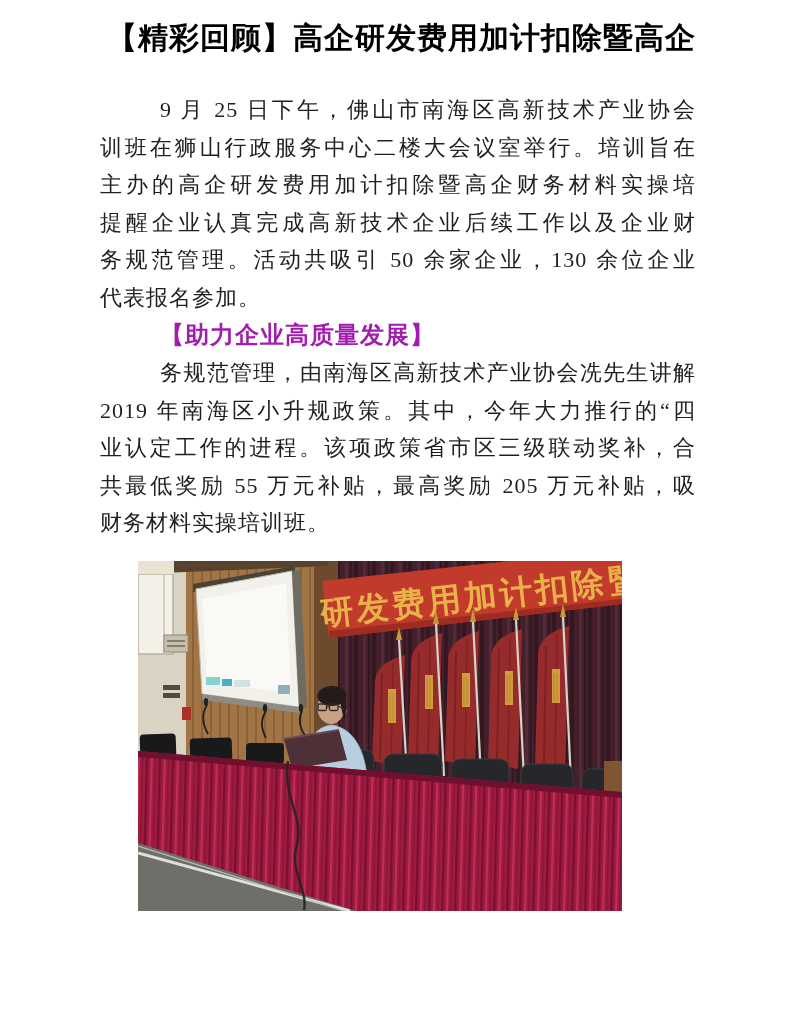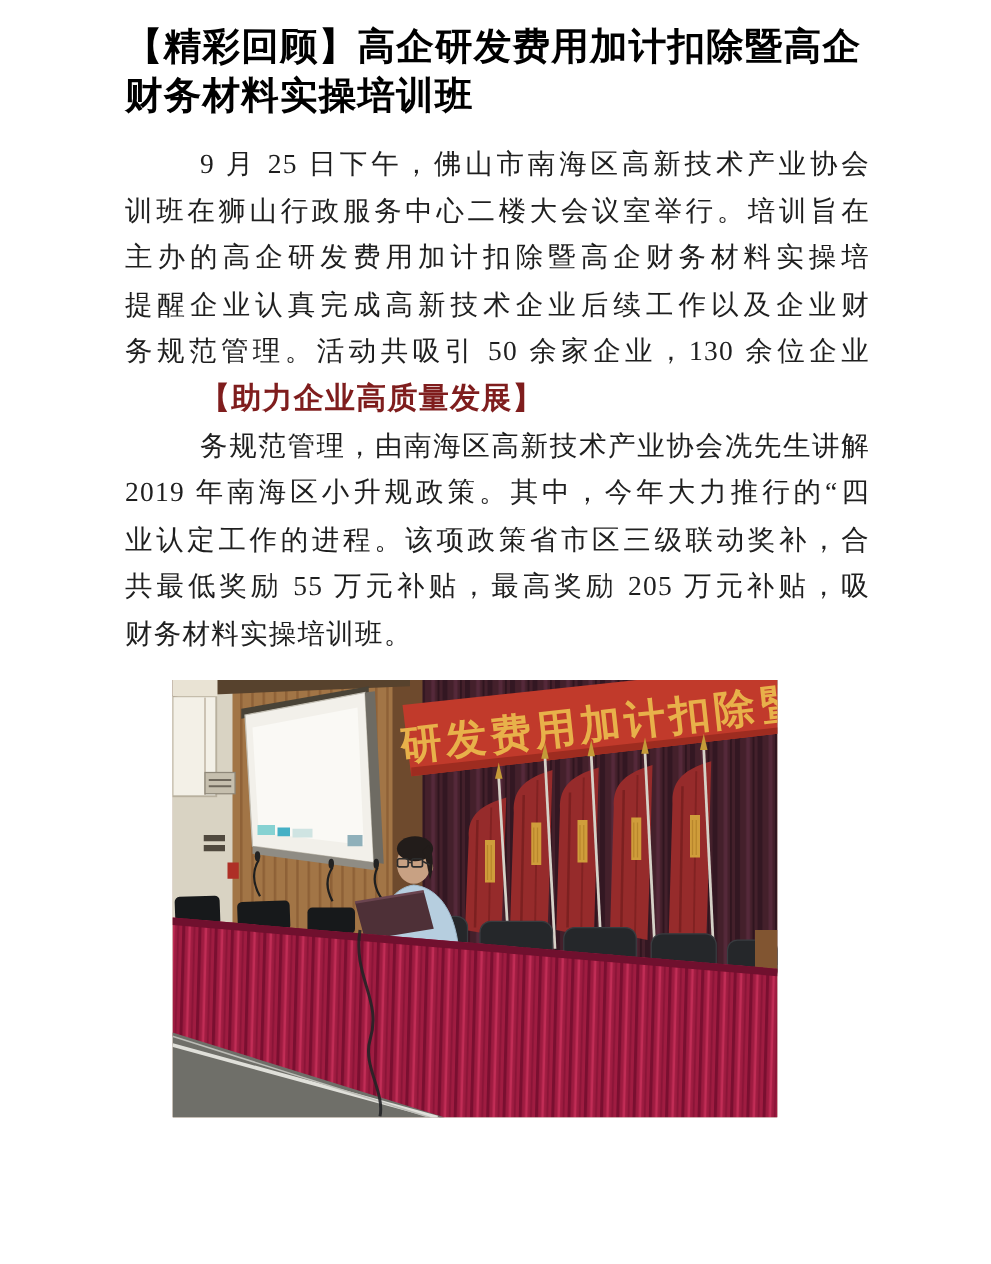--- a/index.html
+++ b/index.html
@@ -5,56 +5,56 @@
   html, body { margin: 0; padding: 0; background: #ffffff; }
   body {
     width: 793px; height: 1011px;
     font-family: "Liberation Serif", "DejaVu Serif", serif;
     color: #1f1f1f;
     overflow: hidden;
   }
   .content { width: 596px; margin: 0 auto 0 100px; padding-top: 18px; }
   h1.title {
     margin: 0; font-size: 30px; line-height: 39px; font-weight: bold;
-    text-align: left; letter-spacing: 1px; color: #000;
+    text-align: right; letter-spacing: 1px; color: #000;
     font-family: "Liberation Serif", "DejaVu Serif", serif;
   }
   .para { margin: 0; }
-  .para.p1 { margin-top: 16px; }
+  .para.p1 { margin-top: 34px; }
   .tline {
     font-size: 22px; line-height: 37.5px; letter-spacing: 1px;
     text-align: justify; text-align-last: justify;
     white-space: nowrap; overflow: hidden;
   }
   .tline.first { text-indent: 60px; }
   .tline.last { text-align-last: left; }
   h2.subhead {
     margin: 0 0 0 60px; font-size: 24px; line-height: 38px; font-weight: bold;
-    color: #7f1d1d; letter-spacing: 1px;
+    color: #a21caf; letter-spacing: 1px;
     font-family: "Liberation Sans", "DejaVu Sans", sans-serif;
   }
   figure.photo { margin: 19px 0 0 38px; width: 484px; height: 350px; }
   figure.photo svg { display: block; }
 </style>
 </head>
 <body>
 
 <div class="content">
 
   <h1 class="title">
     <div>【精彩回顾】高企研发费用加计扣除暨高企</div>
-    <div>财务材料实操培训班</div>
   </h1>
 
   <div class="para p1">
     <div class="tline first">9 月 25 日下午，佛山市南海区高新技术产业协会</div>
     <div class="tline">训班在狮山行政服务中心二楼大会议室举行。培训旨在</div>
     <div class="tline">主办的高企研发费用加计扣除暨高企财务材料实操培</div>
     <div class="tline">提醒企业认真完成高新技术企业后续工作以及企业财</div>
     <div class="tline">务规范管理。活动共吸引 50 余家企业，130 余位企业</div>
+    <div class="tline last">代表报名参加。</div>
   </div>
 
   <h2 class="subhead">【助力企业高质量发展】</h2>
 
   <div class="para">
     <div class="tline first">务规范管理，由南海区高新技术产业协会冼先生讲解</div>
     <div class="tline">2019 年南海区小升规政策。其中，今年大力推行的“四</div>
     <div class="tline">业认定工作的进程。该项政策省市区三级联动奖补，合</div>
     <div class="tline">共最低奖励 55 万元补贴，最高奖励 205 万元补贴，吸</div>
     <div class="tline last">财务材料实操培训班。</div>

